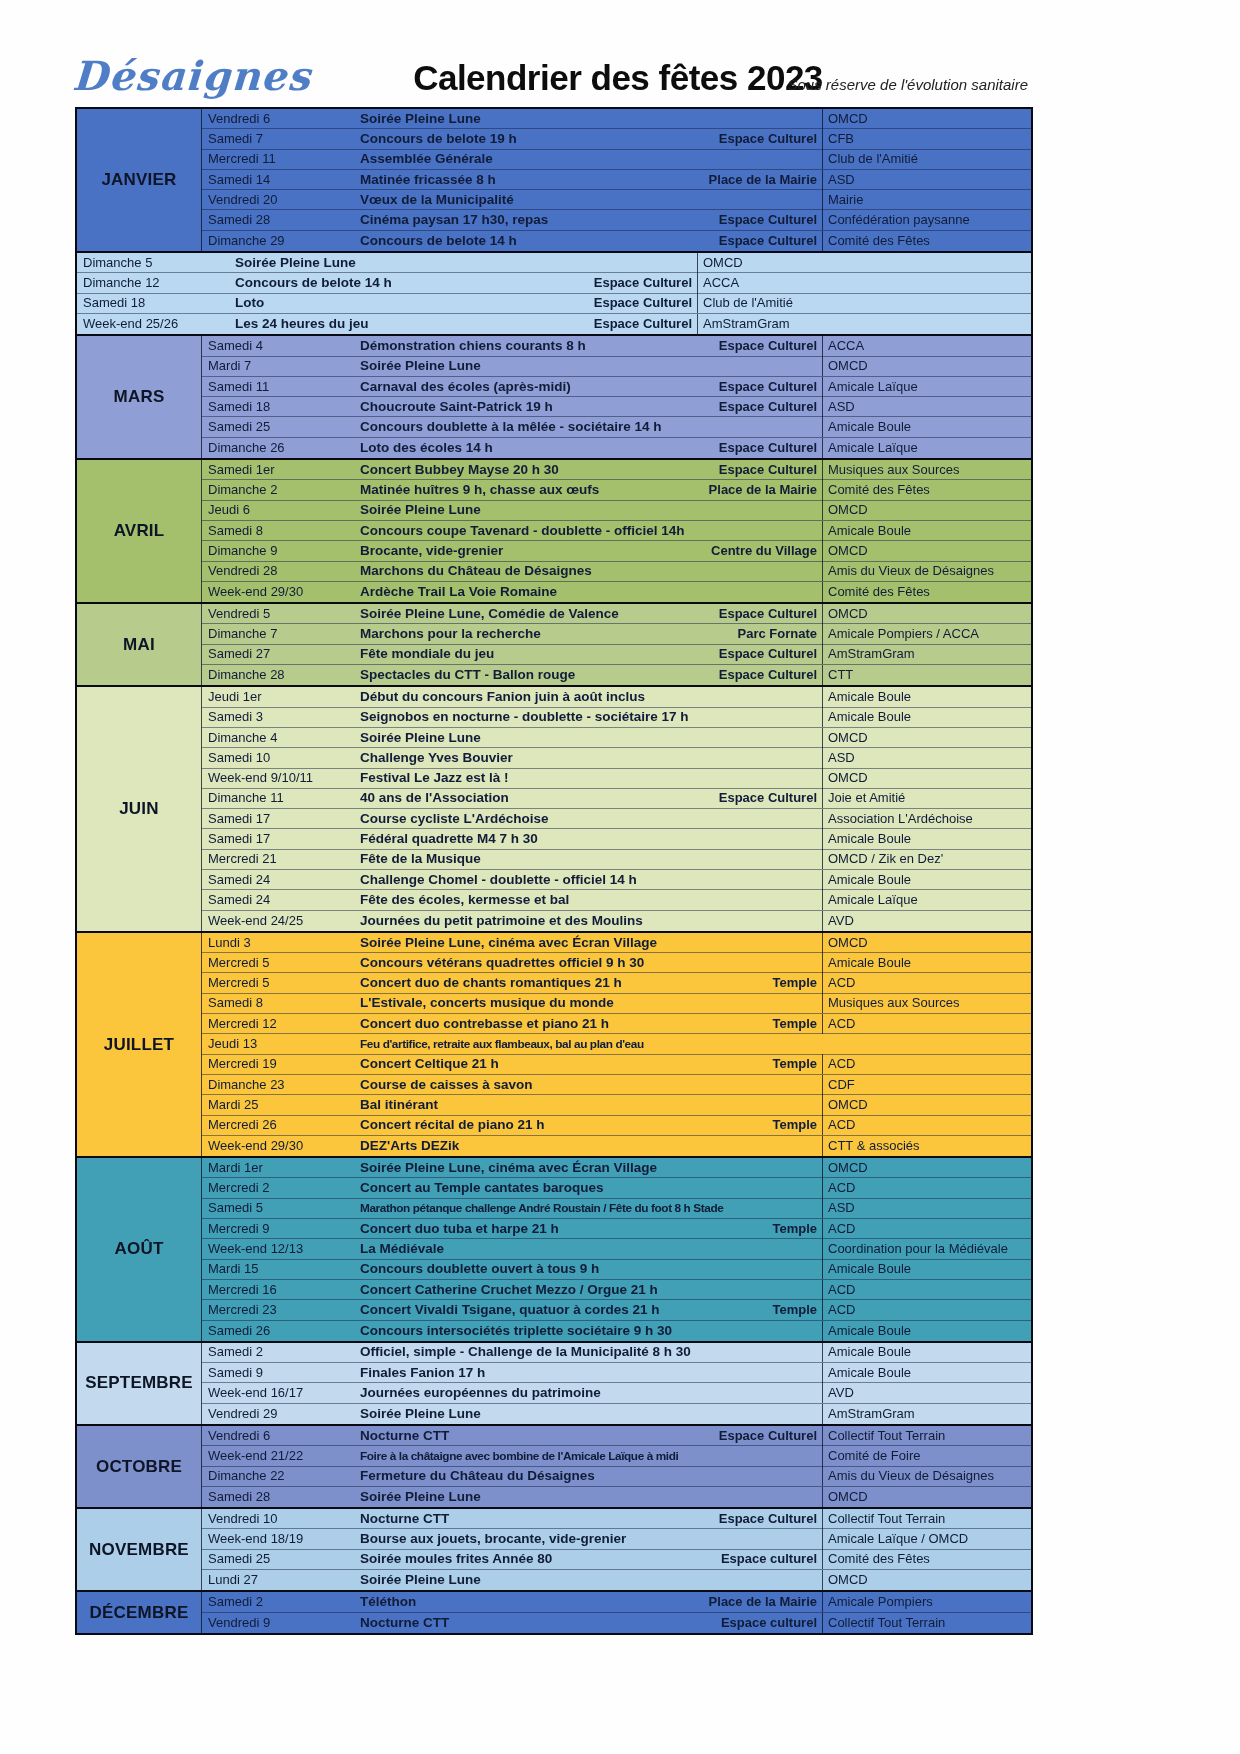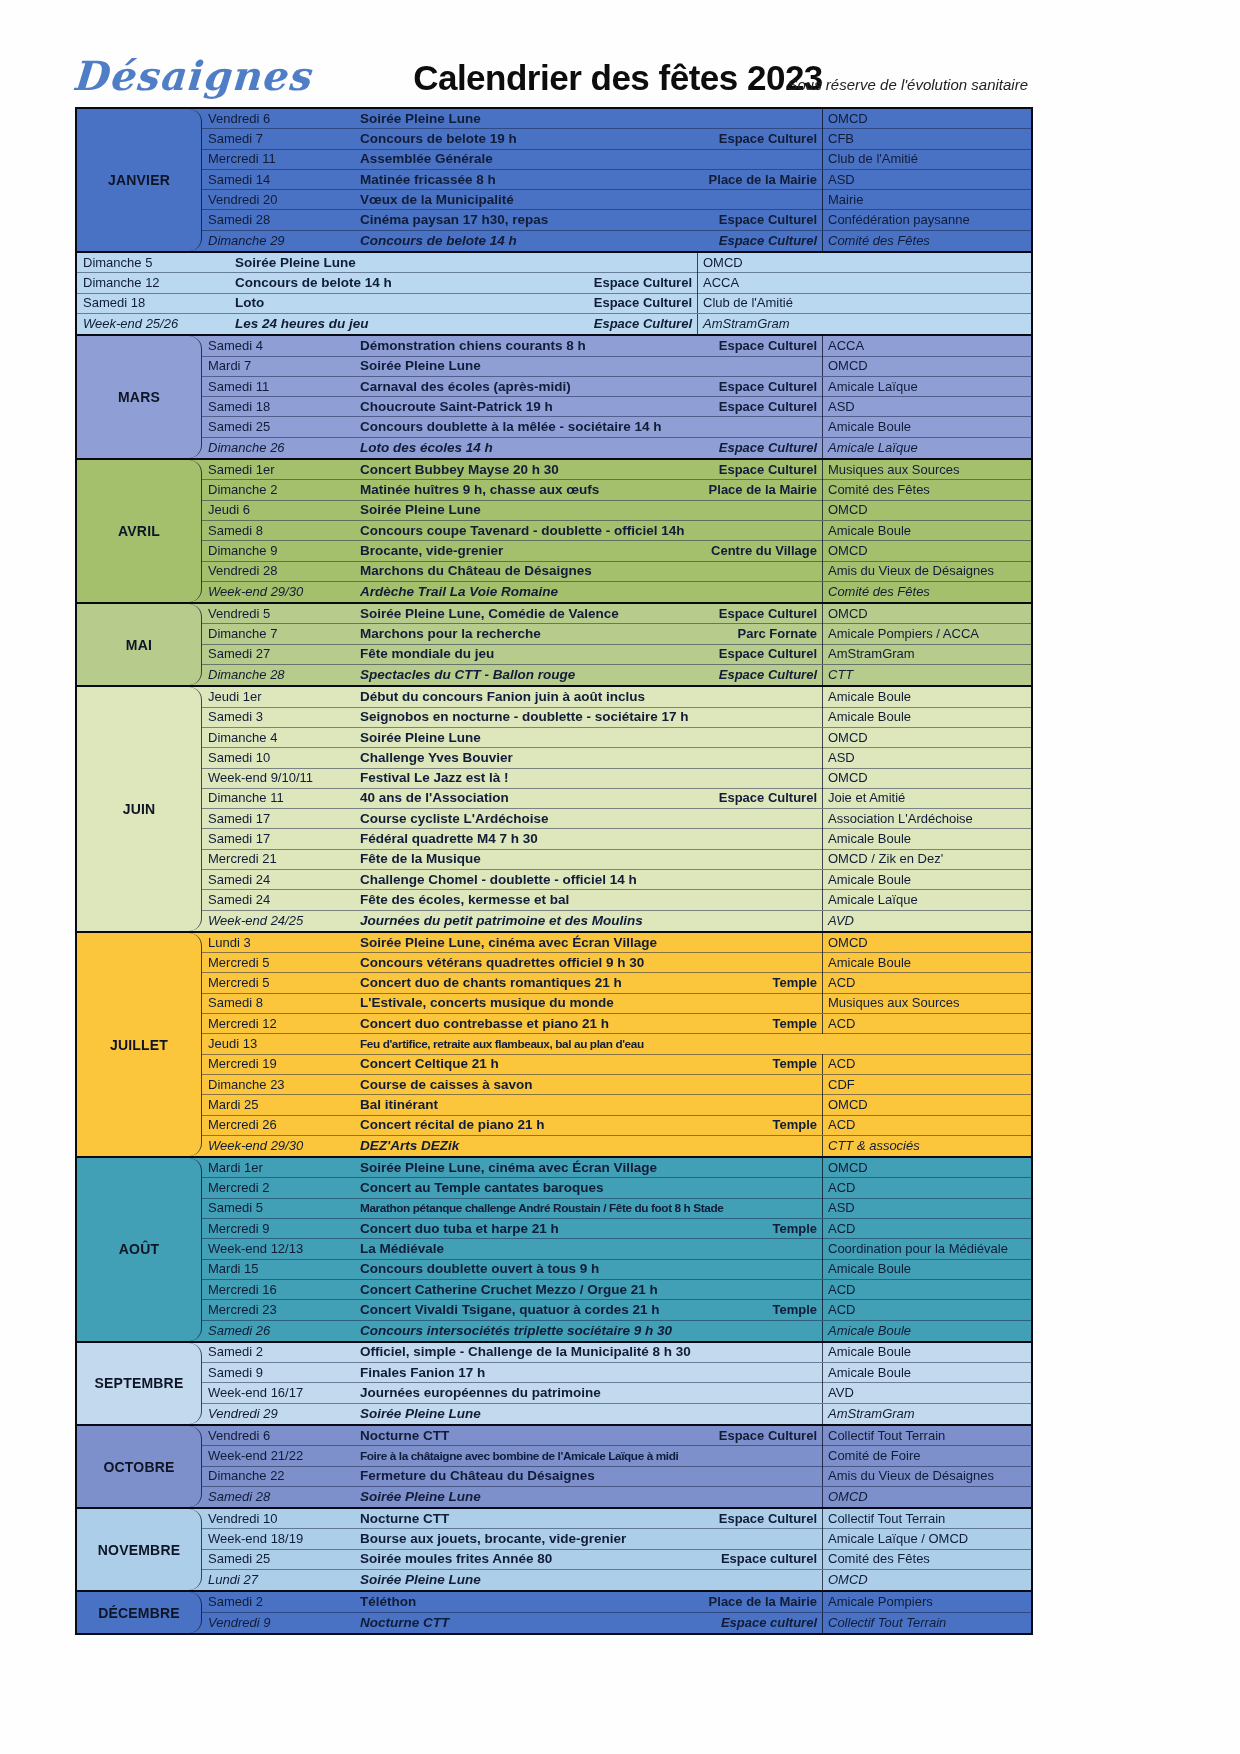--- a/index.html
+++ b/index.html
@@ -23,29 +23,29 @@
     text-align:center;
   }
   .calendar{
     position:absolute;left:75px;top:107px;width:958px;
     border:2.5px solid #0a0a14;box-sizing:border-box;background:#fff;
   }
   .month-section{display:flex;border-top:2.5px solid #0a0a14;background:var(--bg);}
   .month-section:first-child{border-top:none;}
   .month-cell{
     width:125px;flex:0 0 125px;display:flex;align-items:center;justify-content:center;
-    font-weight:bold;font-size:14px;color:#0e1526;letter-spacing:0.2px;
-    border-right:1.5px solid rgba(10,15,35,0.75);box-sizing:border-box;text-align:center;border-radius:13px;
+    font-weight:bold;font-size:17px;color:#0e1526;letter-spacing:0.2px;
+    border-right:1.5px solid rgba(10,15,35,0.75);box-sizing:border-box;text-align:center;
   }
   .rows{flex:1;display:flex;flex-direction:column;justify-content:flex-end;}
   .row{
     height:20.3px;box-sizing:border-box;display:flex;align-items:center;
     border-bottom:1px solid rgba(22,32,70,0.5);
   }
-  .row:last-child{border-bottom:none;font-style:italic;}
+  .row:last-child{border-bottom:none;}
   .cell{box-sizing:border-box;white-space:nowrap;line-height:20px;}
   .cell-date{
     width:152px;flex:0 0 152px;padding-left:6px;font-size:13px;
     overflow:hidden;
   }
   .cell-event{
     width:335px;flex:0 0 335px;padding-left:6px;font-size:13.5px;font-weight:bold;
     overflow:visible;z-index:2;
   }
   .cell-event.condensed{font-size:11.8px;letter-spacing:-0.4px;}

